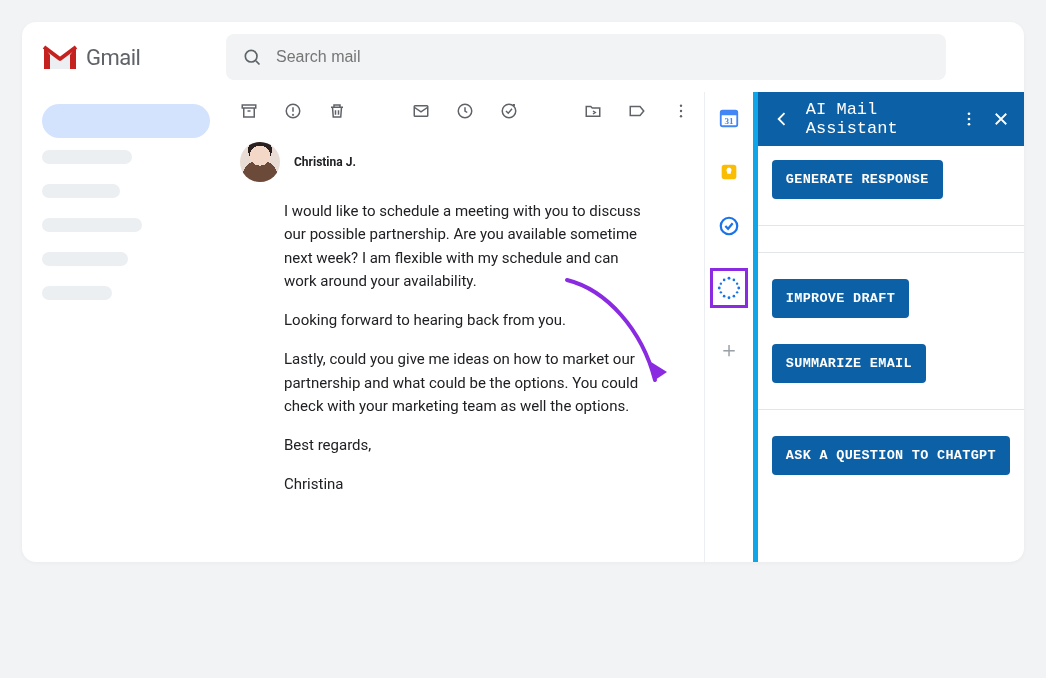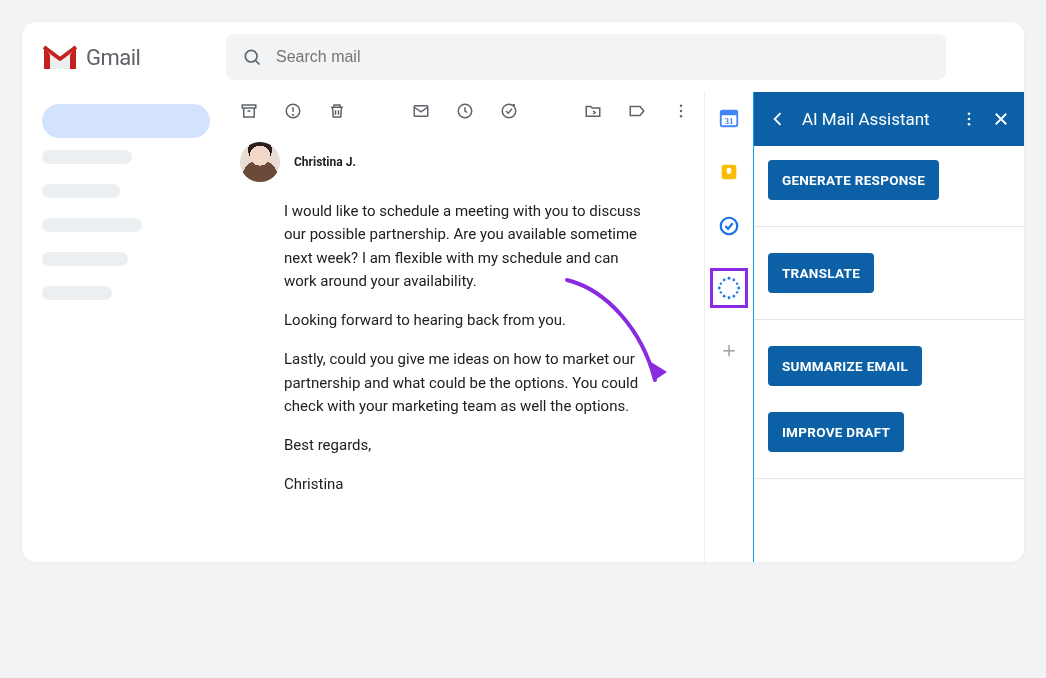--- a/index.html
+++ b/index.html
@@ -157,21 +157,22 @@
   .rail-plus { color:#9aa0a6; font-size:22px; font-weight:300; }
   .klart-highlight{
     width:38px; height:40px;
     border:3px solid #8a2be2;
     display:flex;align-items:center;justify-content:center;
   }
 
   
   .assistant {
     width: 300px;
-    border-left: 1px solid #0ea5e9;
+    border-left: 5px solid #0ea5e9;
+    font-family: Liberation Mono, monospace;
   }
   .assistant-header {
     background: #0b60a6;
     color: #fff;
     display: flex;
     align-items: center;
     height: 54px;
     padding: 0 14px;
     gap: 14px;
   }
@@ -377,25 +378,25 @@
         </span>
         <span class="icon-btn">
           <svg width="18" height="18" viewBox="0 0 24 24" fill="none" stroke="#fff" stroke-width="2.4">
               <path d="M5 5l14 14M19 5L5 19"></path>
             </svg>
         </span>
       </div>
       <div class="assistant-actions">
         <div class="assist-btn">GENERATE RESPONSE</div>
         <div class="assist-divider"></div>
-        <div class="assist-btn">TRANSLATE</div>
         <div class="assist-divider"></div>
+        <div class="assist-btn">IMPROVE DRAFT</div>
         <div class="assist-btn">SUMMARIZE EMAIL</div>
-        <div class="assist-btn">IMPROVE DRAFT</div>
         <div class="assist-divider"></div>
+        <div class="assist-btn">ASK A QUESTION TO CHATGPT</div>
       </div>
     </div>
 
   </div>
 
   <svg class="arrow-overlay" width="130" height="140" viewBox="0 0 130 140">
     <path d="M20 10 C 60 20, 95 60, 108 110" fill="none" stroke="#8a2be2" stroke-width="4" stroke-linecap="round"></path>
     <path d="M108 110 l-4 -18 l16 10 z" fill="#8a2be2"></path>
   </svg>
 

